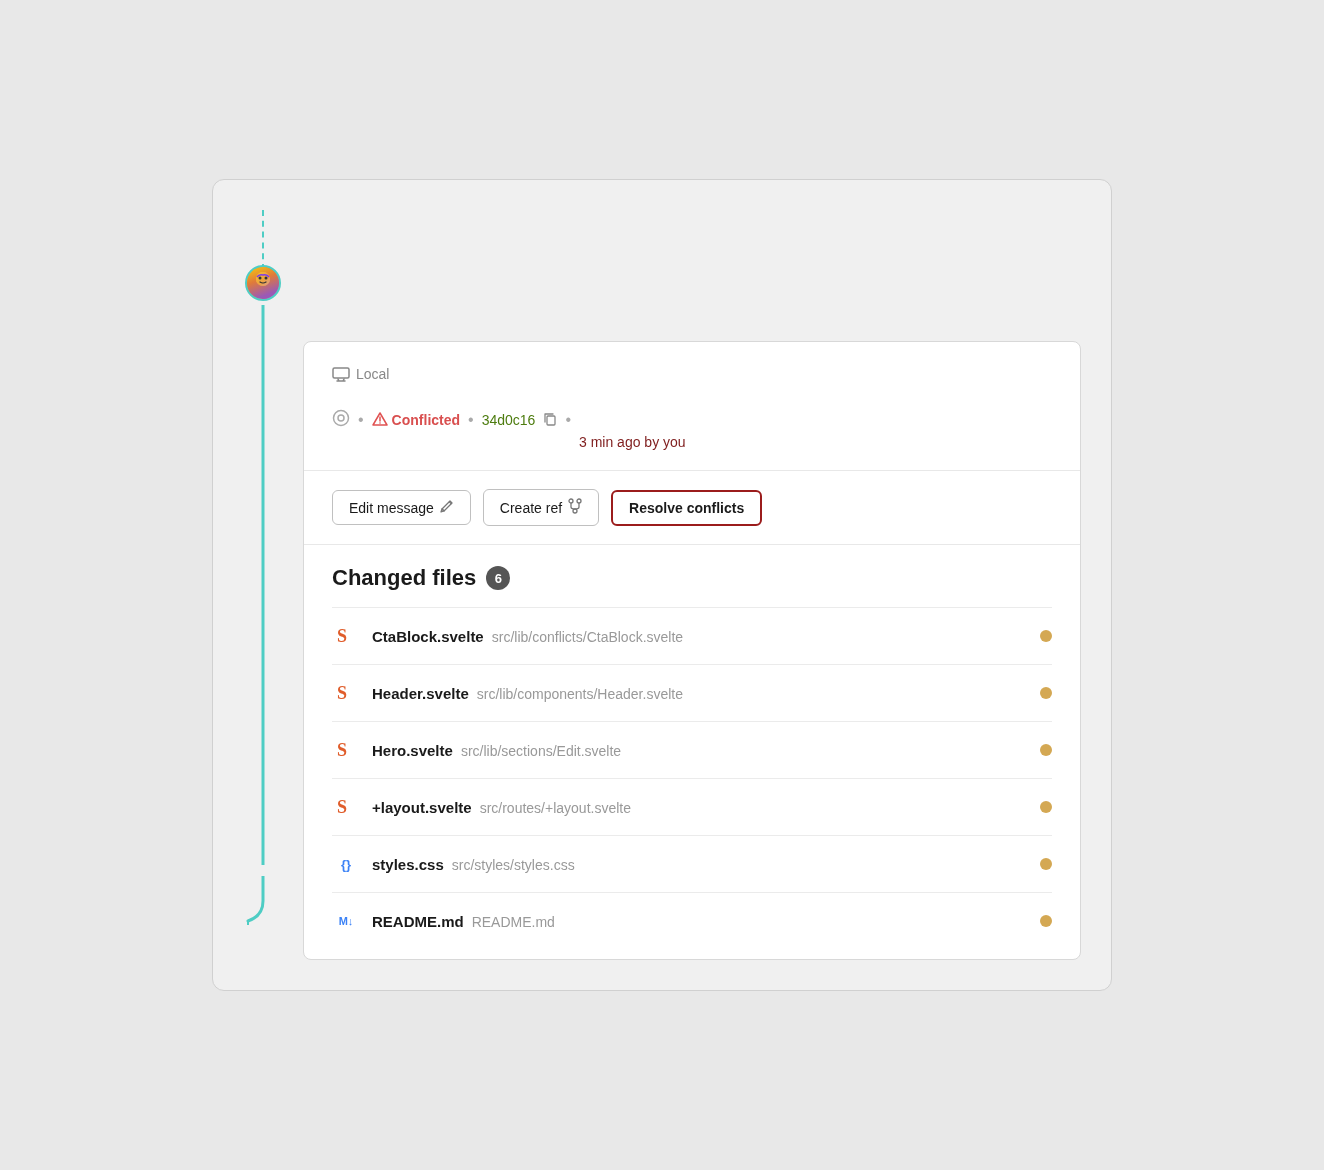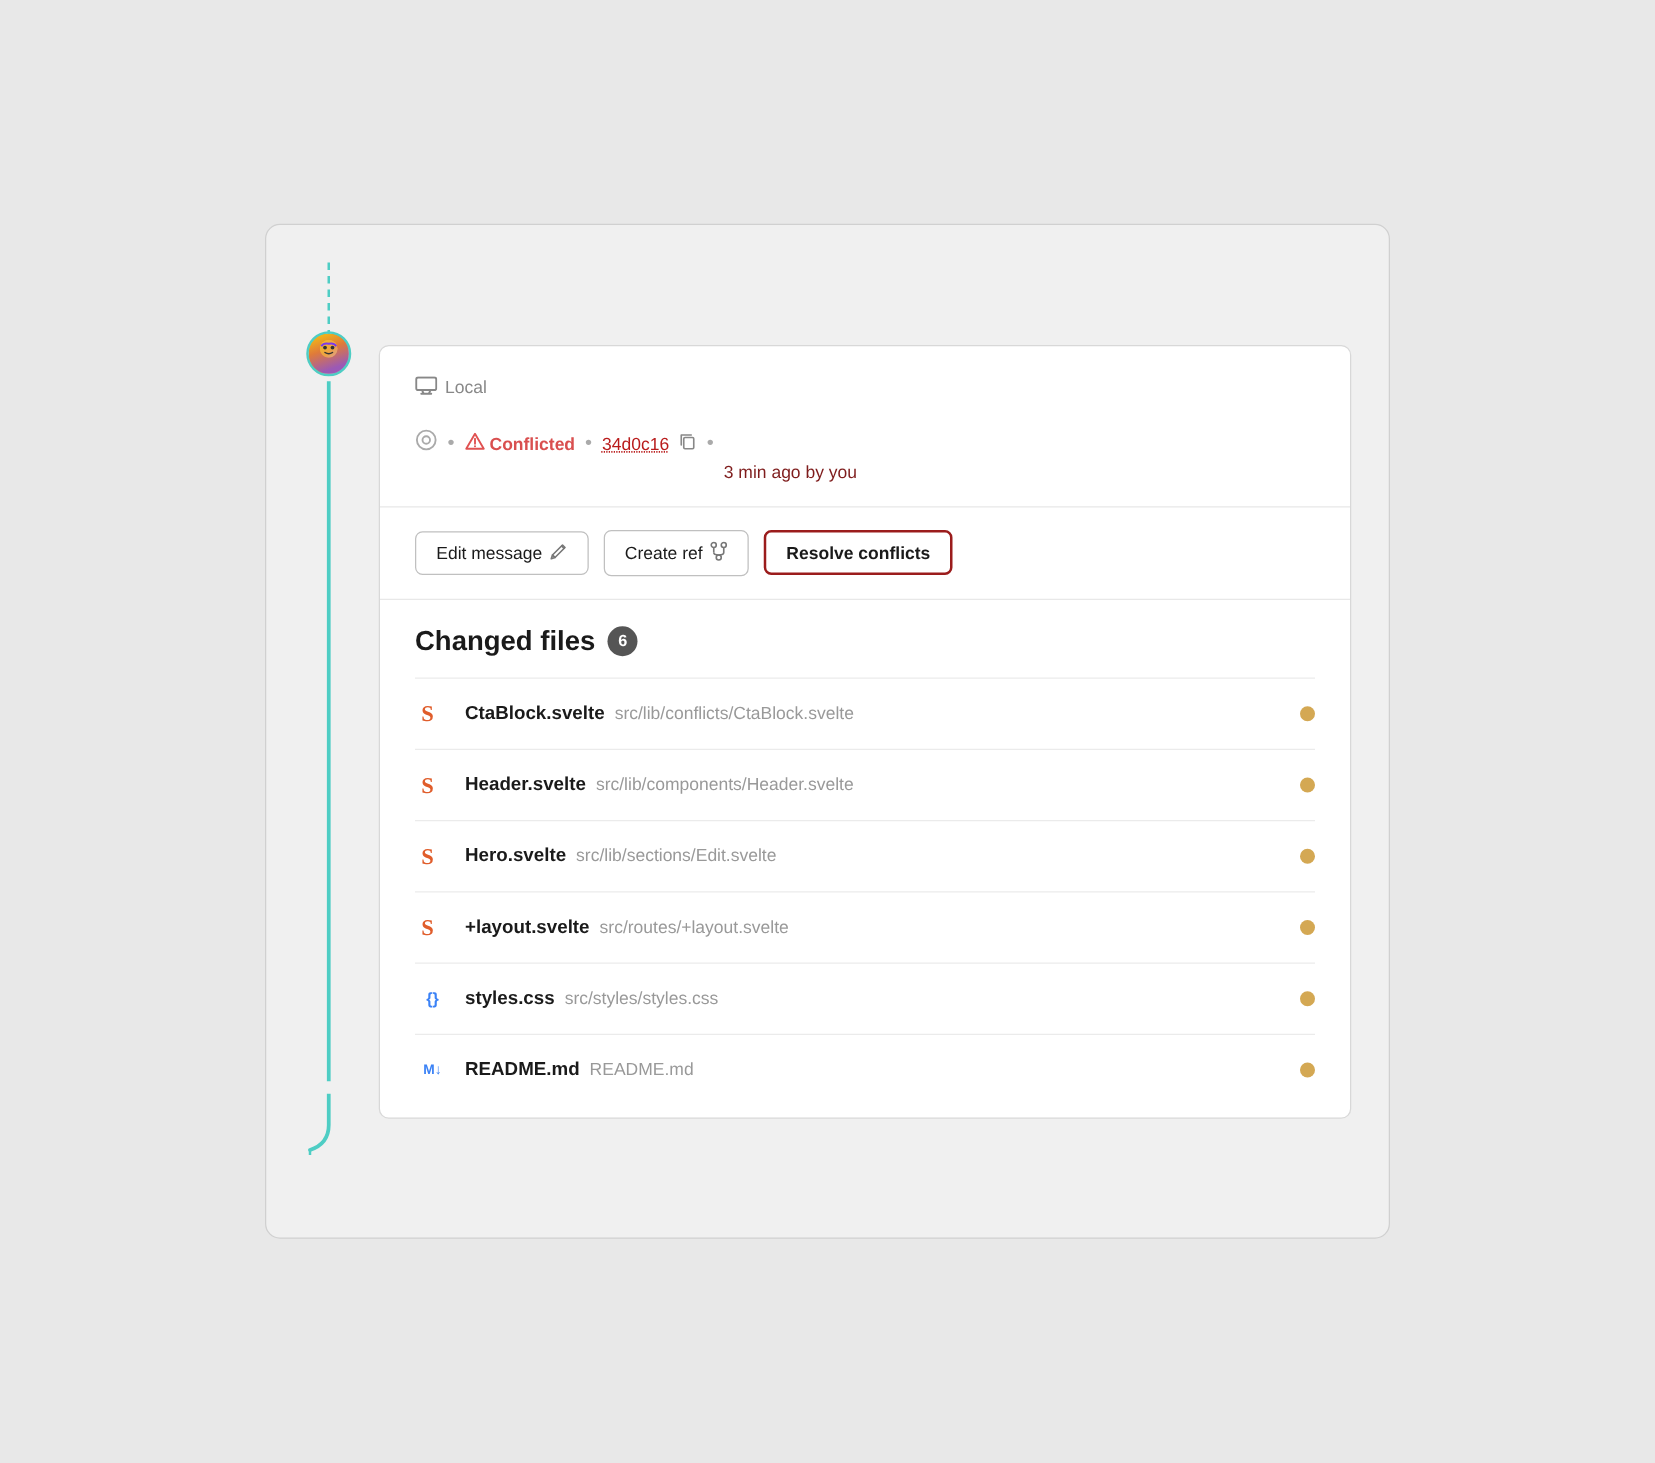--- a/index.html
+++ b/index.html
@@ -14,21 +14,21 @@
     }
 
     .outer-container {
       background: #f0f0f0;
       border: 1px solid #d0d0d0;
       border-radius: 12px;
       padding: 30px 30px 30px 20px;
       width: 900px;
       position: relative;
       display: flex;
-      align-items: center;
+      align-items: flex-end;
       gap: 0;
     }
 
     
     .timeline {
       width: 60px;
       position: relative;
       display: flex;
       flex-direction: column;
       align-items: center;
@@ -123,23 +123,22 @@
 
     .meta-conflicted {
       color: #d94f4f;
       font-weight: 600;
       display: flex;
       align-items: center;
       gap: 4px;
     }
 
     .meta-hash {
-      text-decoration: underline;
       text-decoration-style: dotted;
-      color: #b91c1c;
+      color: #4d7c0f;
       cursor: pointer;
     }
 
     .meta-time {
       color: #7f1d1d;
       margin-top: 44px;
     }
 
     
     .card-actions {

